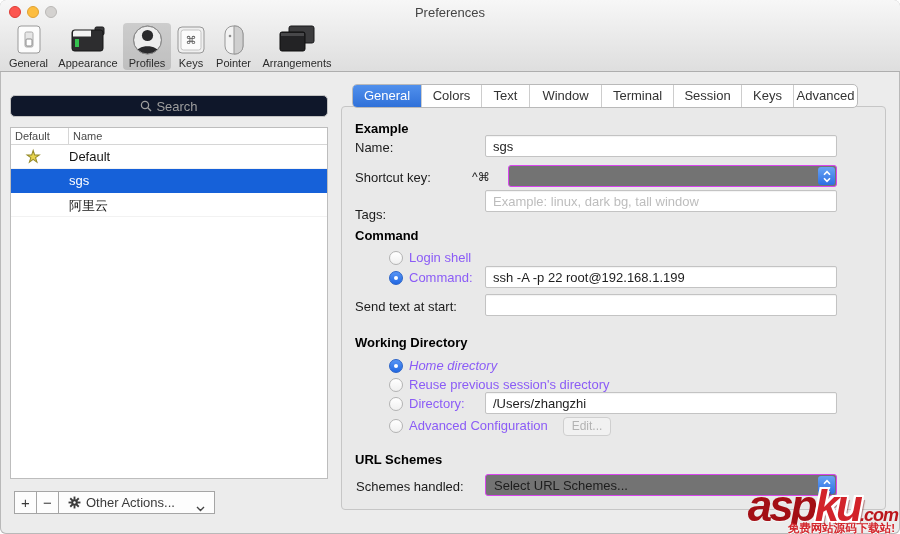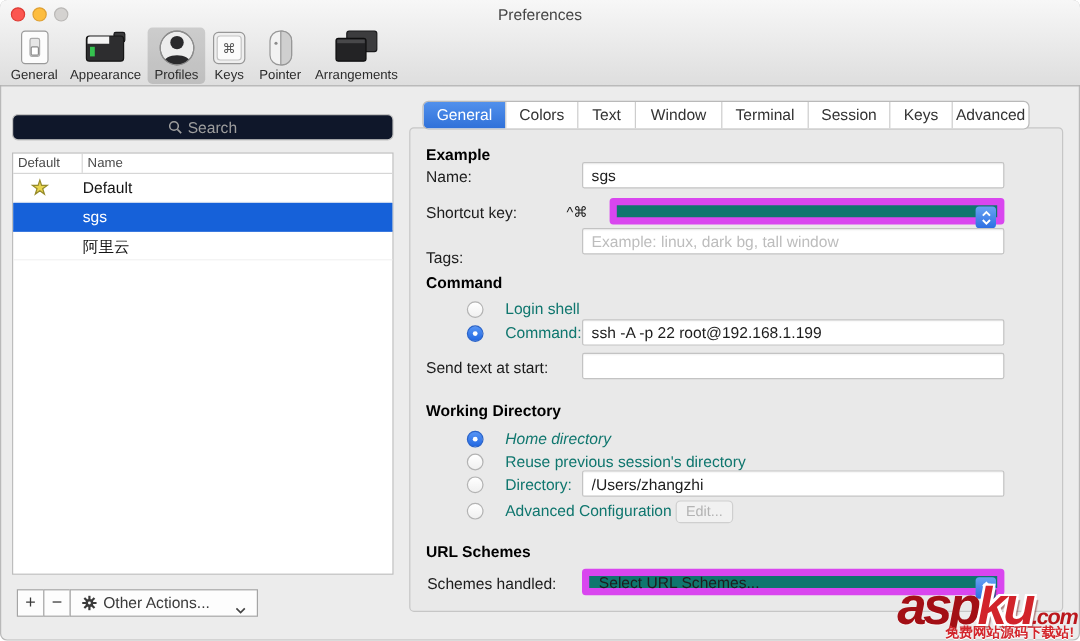--- a/index.html
+++ b/index.html
@@ -37,23 +37,23 @@
   .tabbox{position:absolute;left:341px;top:106px;width:545px;height:404px;background:#e9e9e9;border:1px solid #c6c6c6;border-radius:4px;box-sizing:border-box;}
   .tabs{position:absolute;left:352px;top:84px;height:22px;display:flex;background:#fff;border:1px solid #b9b9b9;border-radius:5px;overflow:hidden;box-sizing:content-box;z-index:5;}
   .tab{box-sizing:border-box;height:22px;line-height:21px;text-align:center;font-size:13px;color:#333;border-left:1px solid #cdcdcd;cursor:default;}
   .tab:first-child{border-left:none;}
   .tab.selected{background:linear-gradient(180deg,#5190ec,#3071d9);color:#fff;}
   .sect{position:absolute;left:355px;font-size:13px;font-weight:bold;color:#000;z-index:6;}
   .rlabel{position:absolute;left:355px;width:112px;font-size:13px;color:#1c1c1c;z-index:6;}
   .llabel{position:absolute;font-size:13px;color:#1c1c1c;z-index:6;}
   .field{position:absolute;width:352px;height:22px;background:#fff;border:1px solid #c3c3c3;border-radius:2px;box-sizing:border-box;font-size:13px;color:#1d1d1d;padding:0 7px;z-index:6;box-shadow:inset 0 1px 1px rgba(0,0,0,0.05);outline:none;}
   .field::placeholder{color:#bdbdbd;}
-  .popup{position:absolute;height:22px;background:#0f766e;border:6px solid #d946ef;border-radius:3px;box-sizing:border-box;display:flex;align-items:center;padding-left:8px;font-size:13px;color:#1d1d1d;z-index:6;}
+  .popup{position:absolute;height:22px;background:#737373;border:1px solid #d946ef;border-radius:3px;box-sizing:border-box;display:flex;align-items:center;padding-left:8px;font-size:13px;color:#1d1d1d;z-index:6;}
   .stepper{position:absolute;right:1px;top:1px;width:17px;height:18px;border-radius:3px;background:linear-gradient(180deg,#68a3f3,#2d6fe3);display:flex;align-items:center;justify-content:center;}
-  .radio-row{position:absolute;display:flex;align-items:center;gap:18px;font-size:13px;color:#0f766e;z-index:6;}
+  .radio-row{position:absolute;display:flex;align-items:center;gap:6px;font-size:13px;color:#8b5cf6;z-index:6;}
   .radio{width:14px;height:14px;border-radius:50%;background:linear-gradient(180deg,#ffffff,#f0f0f0);border:1px solid #b3b3b3;box-sizing:border-box;position:relative;flex:0 0 auto;}
   .radio.on{background:linear-gradient(180deg,#5795f5,#2268e2);border-color:#2a63c8;}
   .radio.on::after{content:"";position:absolute;left:4px;top:4px;width:4px;height:4px;border-radius:50%;background:#fff;}
   .editbtn{position:absolute;left:563px;top:417px;width:48px;height:19px;background:#f1f1f1;border:1px solid #cfcfcf;border-radius:4px;font-size:12px;color:#b3b3b3;text-align:center;line-height:17px;box-sizing:border-box;z-index:6;}
   
   .wm{position:absolute;right:2px;bottom:0;text-align:right;z-index:20;line-height:1;pointer-events:none;}
   .wm-main{font-style:italic;font-weight:bold;font-size:44px;letter-spacing:-3px;}
   .wm-asp{color:#a30f15;text-shadow:0 1px 0 rgba(255,255,255,0.55);}
   .wm-ku{color:#d2232a;text-shadow:-2px -2px 0 #fff,2px -2px 0 #fff,-2px 2px 0 #fff,2px 2px 0 #fff,3px 3px 1px rgba(110,0,0,0.45);}
   .wm-com{font-size:18px;letter-spacing:-1px;color:#bb161b;}

